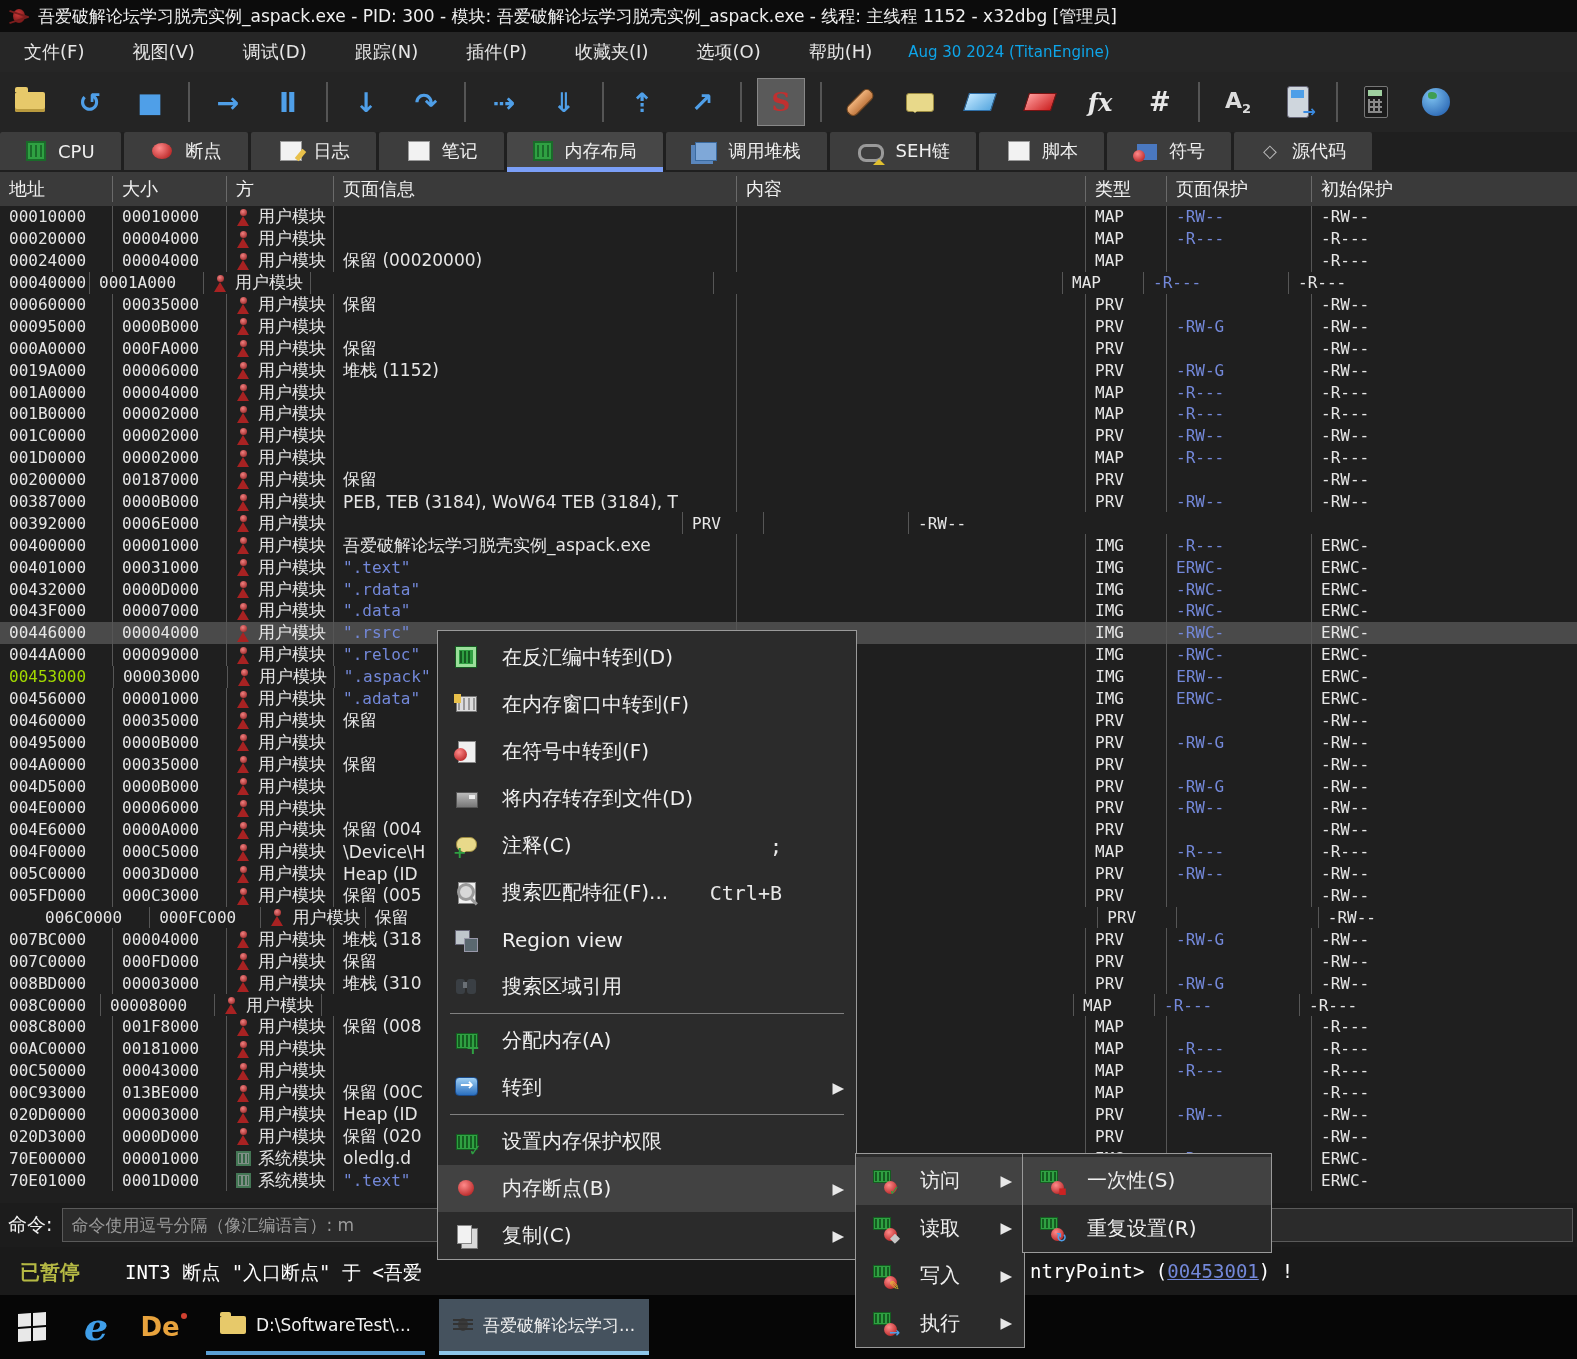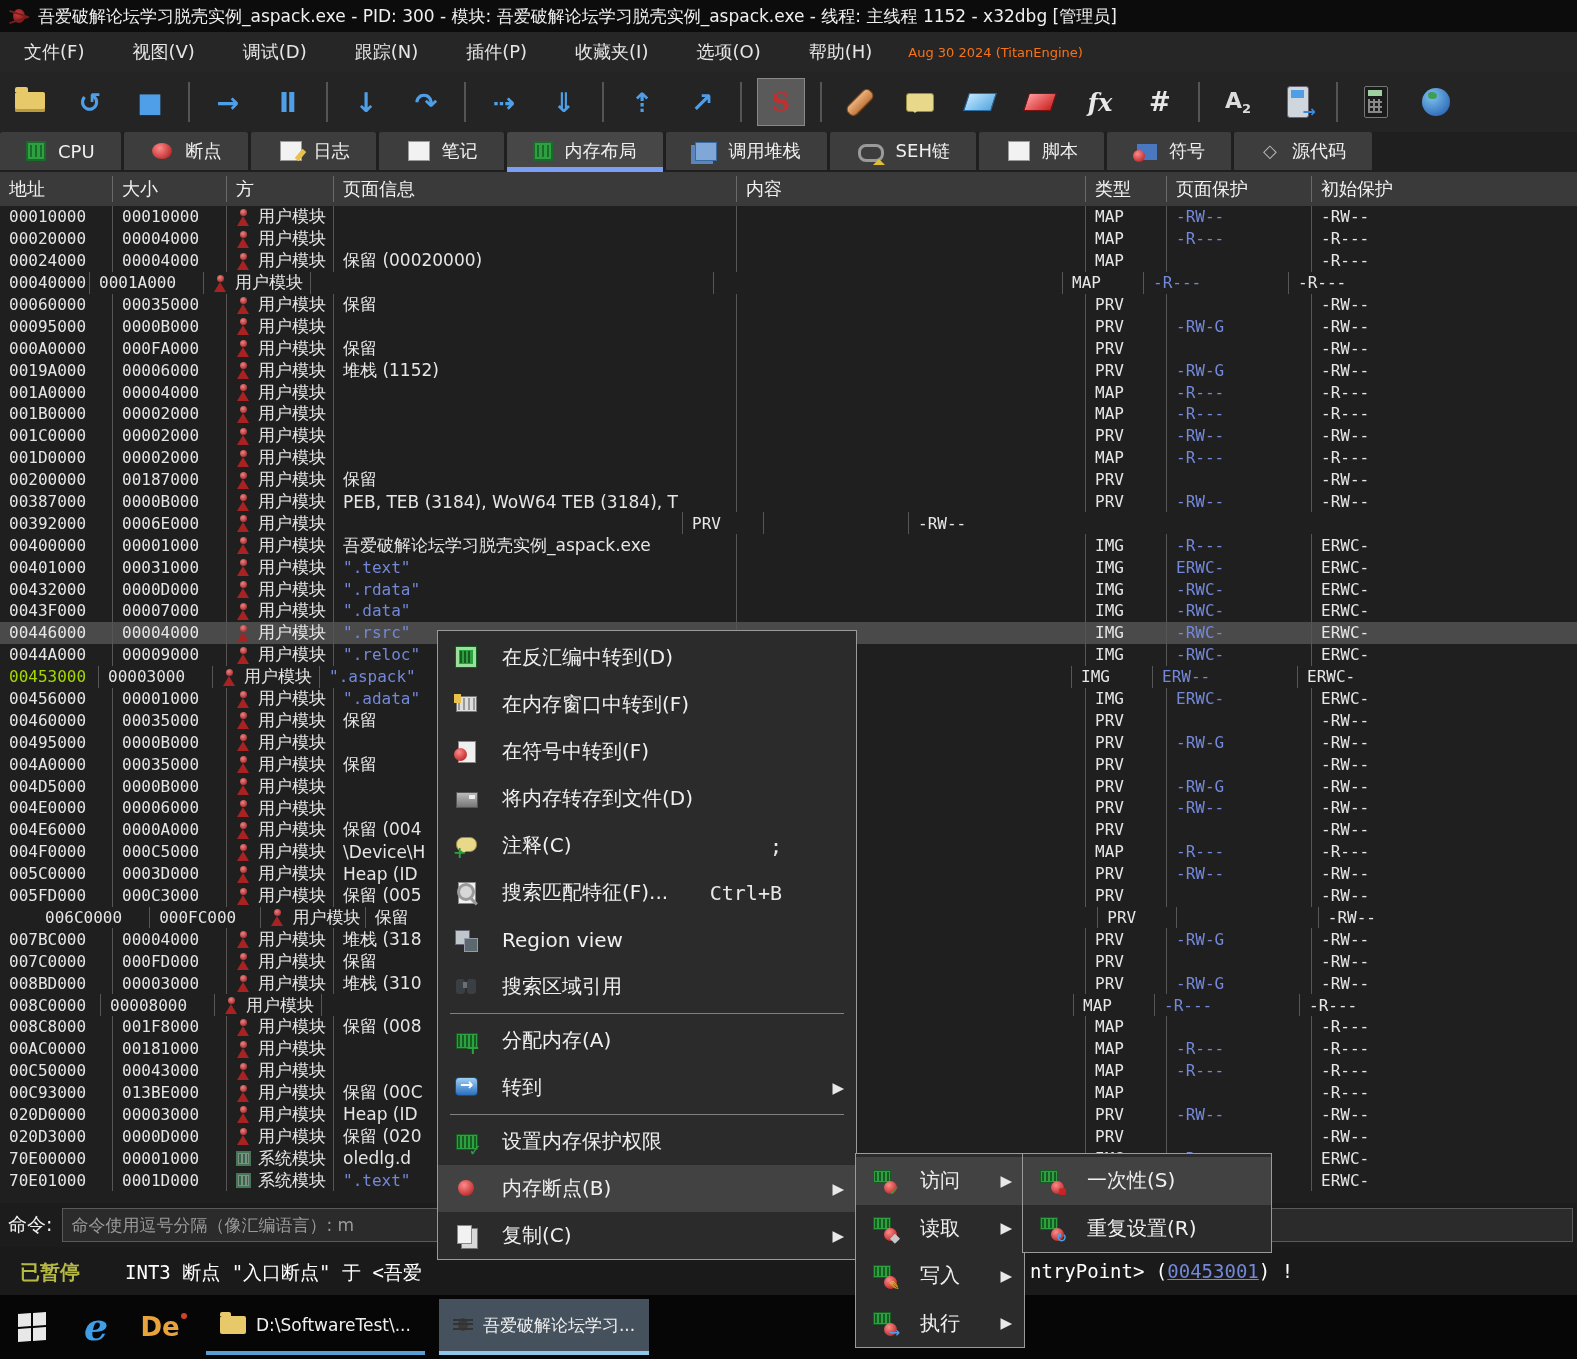--- a/index.html
+++ b/index.html
@@ -13,21 +13,21 @@
   .bugico{position:relative;width:22px;height:22px;margin:0 8px 0 8px;flex:0 0 22px;}
   .bugico i{position:absolute;left:5px;top:4px;width:12px;height:14px;border-radius:50%;
             background:radial-gradient(circle at 40% 35%,#d03a3a,#5e0f0f);}
   .bugico b{position:absolute;left:1px;top:8px;width:20px;height:2px;background:#7a1d1d;transform:rotate(18deg);}
   .bugico s{position:absolute;left:1px;top:14px;width:20px;height:2px;background:#7a1d1d;transform:rotate(-18deg);}
 
   
   .menubar{position:absolute;left:0;top:32px;width:100%;height:40px;background:#262626;
            display:flex;align-items:center;font-size:18px;}
   .menubar .mitem{padding:0 24px;height:100%;display:flex;align-items:center;cursor:default;}
-  .menubar .build{color:#f97316;margin-left:12px;font-size:13px;}
+  .menubar .build{color:#0ea5e9;margin-left:12px;font-size:15px;}
 
   
   .toolbar{position:absolute;left:0;top:72px;width:100%;height:60px;background:#242424;
            display:flex;align-items:center;}
   .tbtn{width:46px;height:46px;margin:0 7px;display:flex;align-items:center;justify-content:center;
         font-size:27px;font-weight:bold;color:#4f9fe8;position:relative;}
   .tsep{width:2px;height:40px;background:#555;margin:0 8px;}
   .tbtn.graybg{background:#5a5a5a;border:1px solid #888;}
   .folderico{width:30px;height:20px;background:#e7c96a;border-radius:2px;position:relative;box-shadow:inset 0 -3px 0 #b99a3e;}
   .folderico::before{content:"";position:absolute;left:0;top:-5px;width:13px;height:5px;background:#e7c96a;border-radius:2px 2px 0 0;}
@@ -573,21 +573,21 @@
           <span class="usrico"></span>
           <span>用户模块</span>
         </span>
         <span class="mc mono blue" style="width: 403px;">".reloc"</span>
         <span class="mc" style="width: 349px;"></span>
         <span class="mc mono" style="width: 81px;">IMG</span>
         <span class="mc mono blue" style="width: 145px;">-RWC-</span>
         <span class="mc mono" style="width: 265px; border-right: none;">ERWC-</span>
       </div>
       <div class="mrow">
-        <span class="mc mono green" style="width: 99px;">00453000</span>
+        <span class="mc mono green" style="width: 114px;">00453000</span>
         <span class="mc mono" style="width: 114px;">00003000</span>
         <span class="mc cjk" style="width: 107px;">
           <span class="usrico"></span>
           <span>用户模块</span>
         </span>
         <span class="mc mono blue" style="width: 403px;">".aspack"</span>
         <span class="mc" style="width: 349px;"></span>
         <span class="mc mono" style="width: 81px;">IMG</span>
         <span class="mc mono blue" style="width: 145px;">ERW--</span>
         <span class="mc mono" style="width: 265px; border-right: none;">ERWC-</span>

